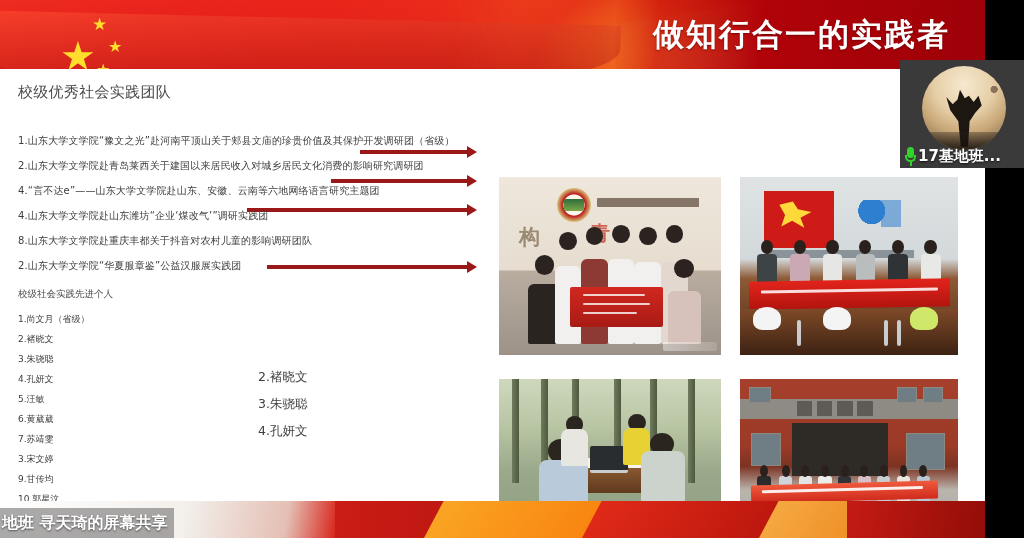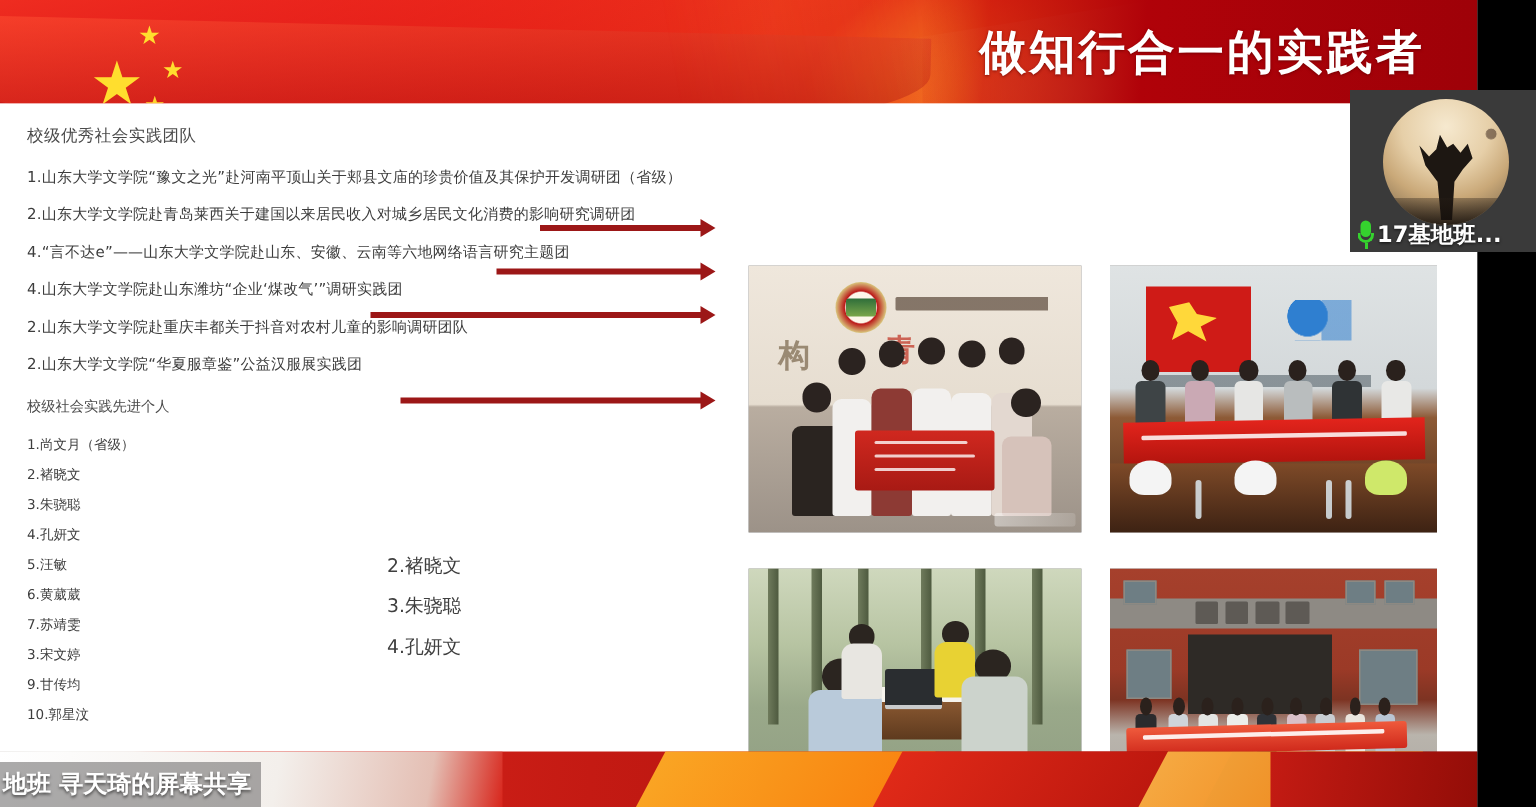--- a/index.html
+++ b/index.html
@@ -69,21 +69,21 @@
     margin-left:38px;white-space:nowrap;
     text-shadow:0 1px 2px rgba(90,0,0,.65);
     font-family:"DejaVu Sans","Liberation Sans",sans-serif;
   }
 
   
   #content{position:absolute;left:0;top:69px;width:985px;height:432px;background:#fff;}
 
   #text-col{position:absolute;left:18px;top:14px;width:470px;}
   .heading{
-    font-size:11px;color:#4a4a4a;margin:0 0 7px 0;letter-spacing:.3px;
+    font-size:15px;color:#4a4a4a;margin:0 0 26px 0;letter-spacing:.3px;
     white-space:nowrap;
   }
   .team-row{
     position:relative;height:25px;display:flex;align-items:center;
   }
   .team-row .txt{
     font-size:10px;color:#3d3d3d;white-space:nowrap;letter-spacing:.15px;
   }
   .heading2{
     font-size:9.5px;color:#4a4a4a;margin:10px 0 8px 0;white-space:nowrap;
@@ -290,21 +290,21 @@
         <div class="team-row">
           <div class="txt">2.山东大学文学院赴青岛莱西关于建国以来居民收入对城乡居民文化消费的影响研究调研团</div>
         </div>
         <div class="team-row">
           <div class="txt">4.“言不达e”——山东大学文学院赴山东、安徽、云南等六地网络语言研究主题团</div>
         </div>
         <div class="team-row">
           <div class="txt">4.山东大学文学院赴山东潍坊“企业‘煤改气’”调研实践团</div>
         </div>
         <div class="team-row">
-          <div class="txt">2.山东大学文学院赴重庆丰都关于抖音对农村儿童的影响调研团队</div>
+          <div class="txt">8.山东大学文学院赴重庆丰都关于抖音对农村儿童的影响调研团队</div>
         </div>
         <div class="team-row">
           <div class="txt">2.山东大学文学院“华夏服章鉴”公益汉服展实践团</div>
         </div>
 
         <div class="heading2">校级社会实践先进个人</div>
 
         <div class="person-row">
           <div class="txt">1.尚文月（省级）</div>
         </div>

